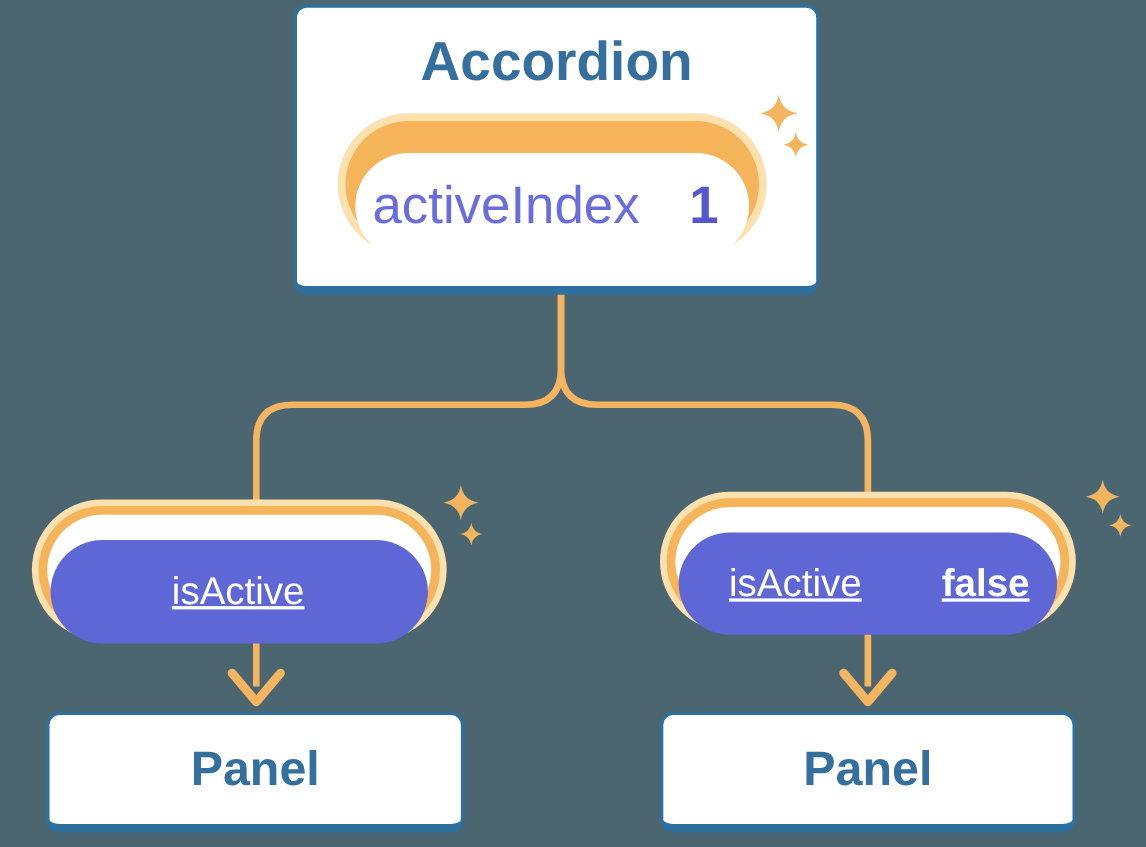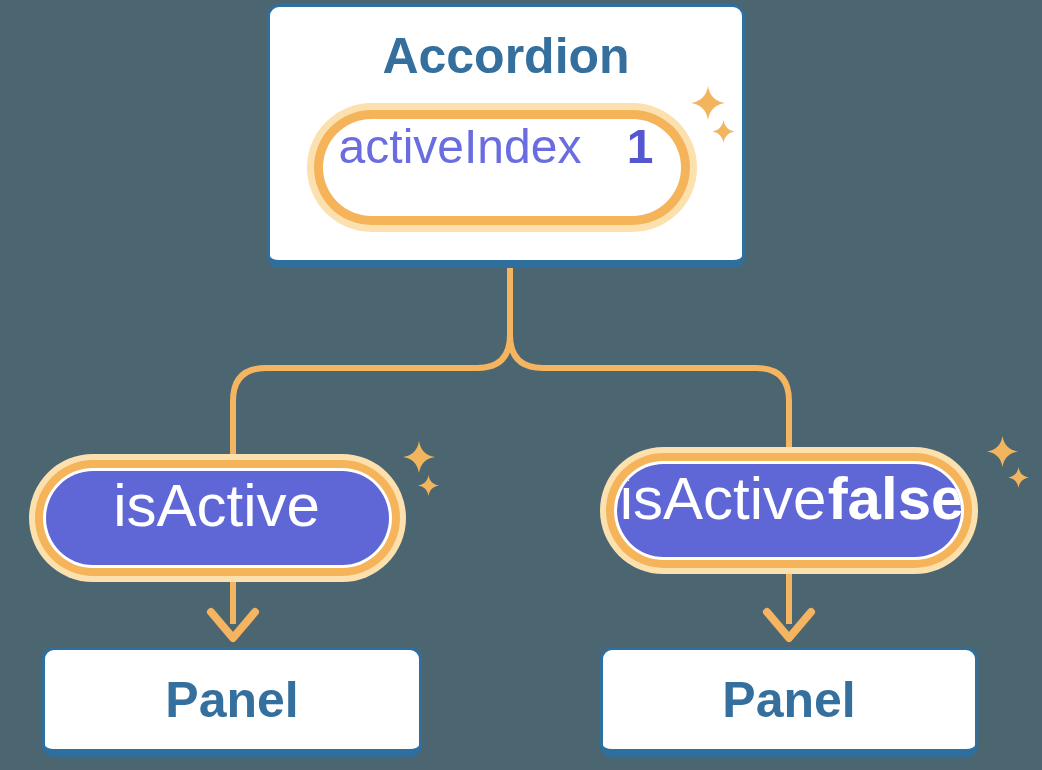--- a/index.html
+++ b/index.html
@@ -25,39 +25,39 @@
     z-index:2;
   }
   .accordion-card{left:267px;top:4px;width:478px;height:264px;}
   .card-title{
     margin-top:20px;text-align:center;font-size:50px;font-weight:600;
     color:var(--card_text);letter-spacing:0px;
   }
   .panel-card{display:flex;align-items:center;justify-content:center;}
   .panel-left{left:42px;top:647px;width:380px;height:110px;}
   .panel-right{left:600px;top:647px;width:378px;height:110px;}
-  .panel-title{font-size:50px;font-weight:600;color:var(--card_text);text-align:right;}
+  .panel-title{font-size:44px;font-weight:600;color:var(--card_text);text-align:right;}
 
   .pill{position:absolute;border-radius:999px;background:var(--halo);box-sizing:border-box;z-index:3;}
   .pill .ring{height:100%;border-radius:999px;background:var(--ring);box-sizing:border-box;}
-  .pill .inner{height:100%;border-radius:999px;box-sizing:border-box;display:flex;align-items:flex-start;overflow:hidden;}
+  .pill .inner{height:100%;border-radius:999px;box-sizing:border-box;display:flex;align-items:center;overflow:hidden;margin-top:20px;}
   .pill .gap{height:100%;border-radius:999px;background:#fff;box-sizing:border-box;}
 
   .top-pill{left:307px;top:103px;width:390px;height:129px;padding:7px;}
   .top-pill .ring{padding:9px;}
   .top-pill .inner{background:#fff;}
   .top-pill .cell{font-size:48px;color:var(--purple_label);}
   .top-pill .divider{width:2px;background:var(--orange);}
   .top-pill .value{width:82px;font-weight:700;color:var(--purple_value);}
 
   .purple-pill{padding:6px;}
   .purple-pill .ring{padding:8px;}
   .purple-pill .gap{padding:3px;}
   .purple-pill .inner{background:var(--purple_fill);}
-  .purple-pill .cell{font-size:60px;color:var(--pill_text);}
+  .purple-pill .cell{font-size:35px;color:var(--pill_text);text-decoration:underline;}
   .purple-pill .divider{width:2px;background:#fff;}
   .purple-pill .value{font-weight:700;}
   .pill-left{left:29px;top:454px;width:377px;height:128px;}
   .pill-left .value{width:142px;}
   .pill-right{left:600px;top:447px;width:378px;height:127px;}
   .pill-right .value{width:130px;}
 
   .cell{display:flex;align-items:center;justify-content:center;}
   .cell.label{flex:1;}
 

